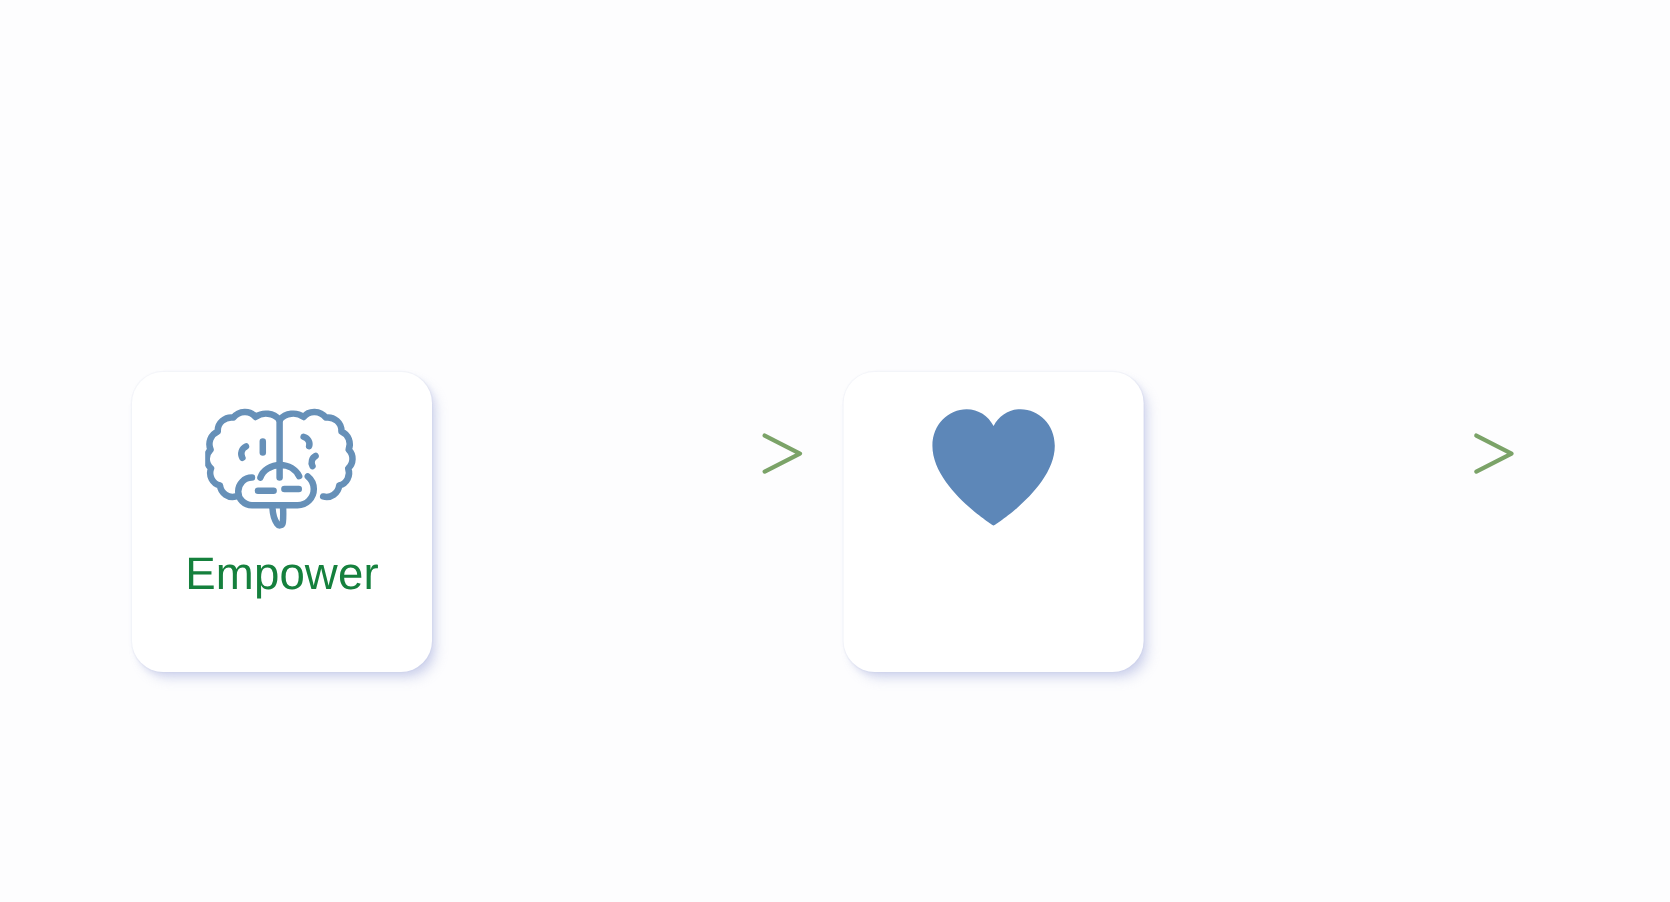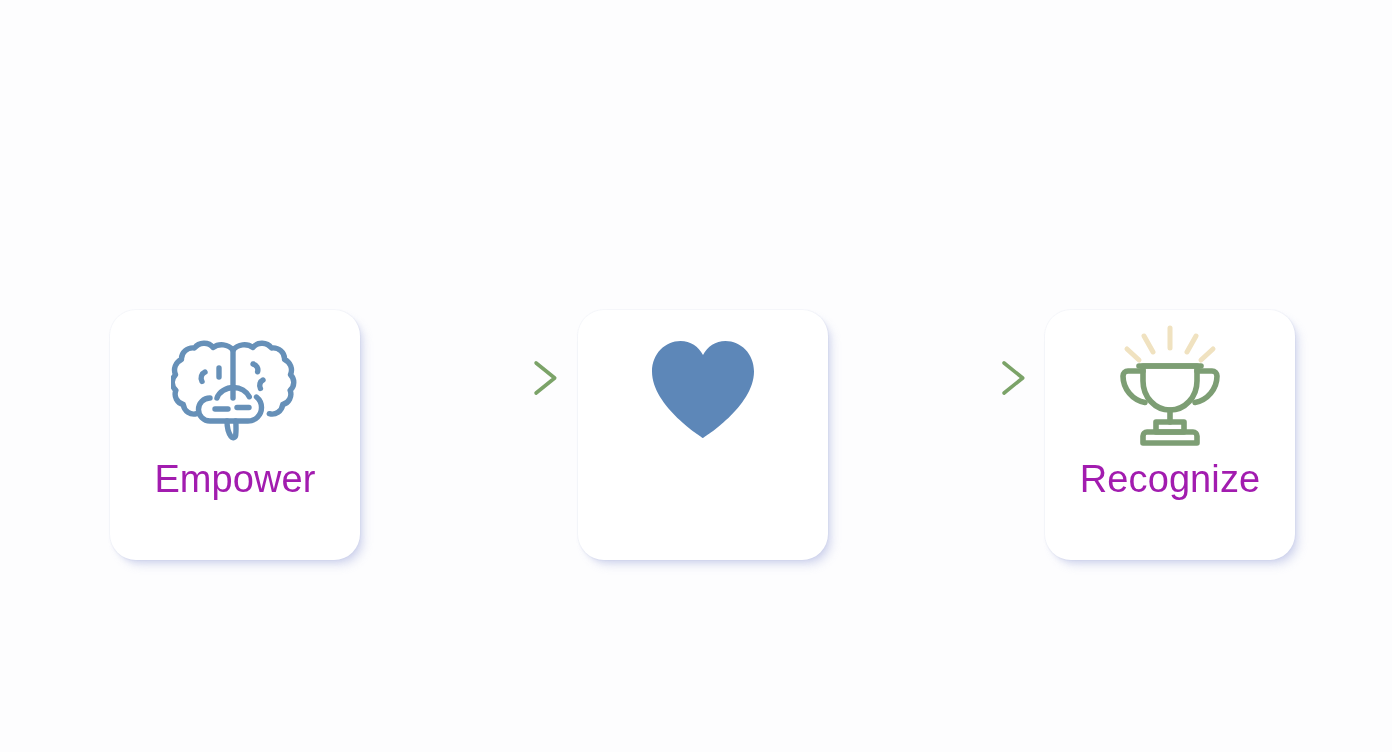--- a/index.html
+++ b/index.html
@@ -45,21 +45,21 @@
     width:100%;
     display:flex;
     align-items:center;
     justify-content:center;
     padding-top:6px;
     box-sizing:border-box;
   }
   .card-label{
     font-size:38px;
     line-height:1;
-    color:#a21caf;
+    color:#15803d;
     letter-spacing:0.1px;
     font-weight:400;
     white-space:nowrap;
   }
   .connector{
     flex:1 1 auto;
     height:250px;
     position:relative;
     display:flex;
     align-items:center;
@@ -139,46 +139,15 @@
             <stop offset="35%" stop-color="#8fb07e" stop-opacity="0.38"></stop>
             <stop offset="75%" stop-color="#8fb07e" stop-opacity="0.85"></stop>
             <stop offset="100%" stop-color="#7ba368" stop-opacity="1"></stop>
           </linearGradient>
         </defs>
         <line x1="2" y1="20" x2="186" y2="20" stroke="url(#agrad2)" stroke-width="3.4" stroke-linecap="round" vector-effect="non-scaling-stroke"></line>
         <polyline points="170,5 188,20 170,35" fill="none" stroke="#7ba368" stroke-width="3.6" stroke-linecap="round" stroke-linejoin="round" vector-effect="non-scaling-stroke"></polyline>
       </svg>
     </div>
 
-    <div class="card">
-      <div class="icon-wrap">
-        <svg width="138" height="132" viewBox="0 0 138 132" fill="none" xmlns="http://www.w3.org/2000/svg">
-
-          <g stroke="#f0e2c0" stroke-width="5" stroke-linecap="round">
-            <path d="M69 6v20"></path>
-            <path d="M43 14l9 16"></path>
-            <path d="M95 14l-9 16"></path>
-            <path d="M26 27l12 11"></path>
-            <path d="M112 27l-12 11"></path>
-          </g>
-          <g stroke="#7d9e74" stroke-width="5.6" stroke-linecap="round" stroke-linejoin="round">
-
-            <path d="M42 44h54v15c0 16-12 29-27 29S42 75 42 59V44Z"></path>
-
-            <path d="M38 44h62"></path>
-
-            <path d="M42 49H27c-2.8 0-5 2.2-5 5 0 13 9.5 24 22 26.5"></path>
-
-            <path d="M96 49h15c2.8 0 5 2.2 5 5 0 13-9.5 24-22 26.5"></path>
-
-            <path d="M69 88v12"></path>
-
-            <path d="M55 100h28v10H55z"></path>
-
-            <path d="M46 110h46c2.2 0 4 1.8 4 4v7H42v-7c0-2.2 1.8-4 4-4Z"></path>
-          </g>
-        </svg>
-      </div>
-      <div class="card-label">Recognize</div>
-    </div>
 
   </div>
 </div>
 
 </body></html>

